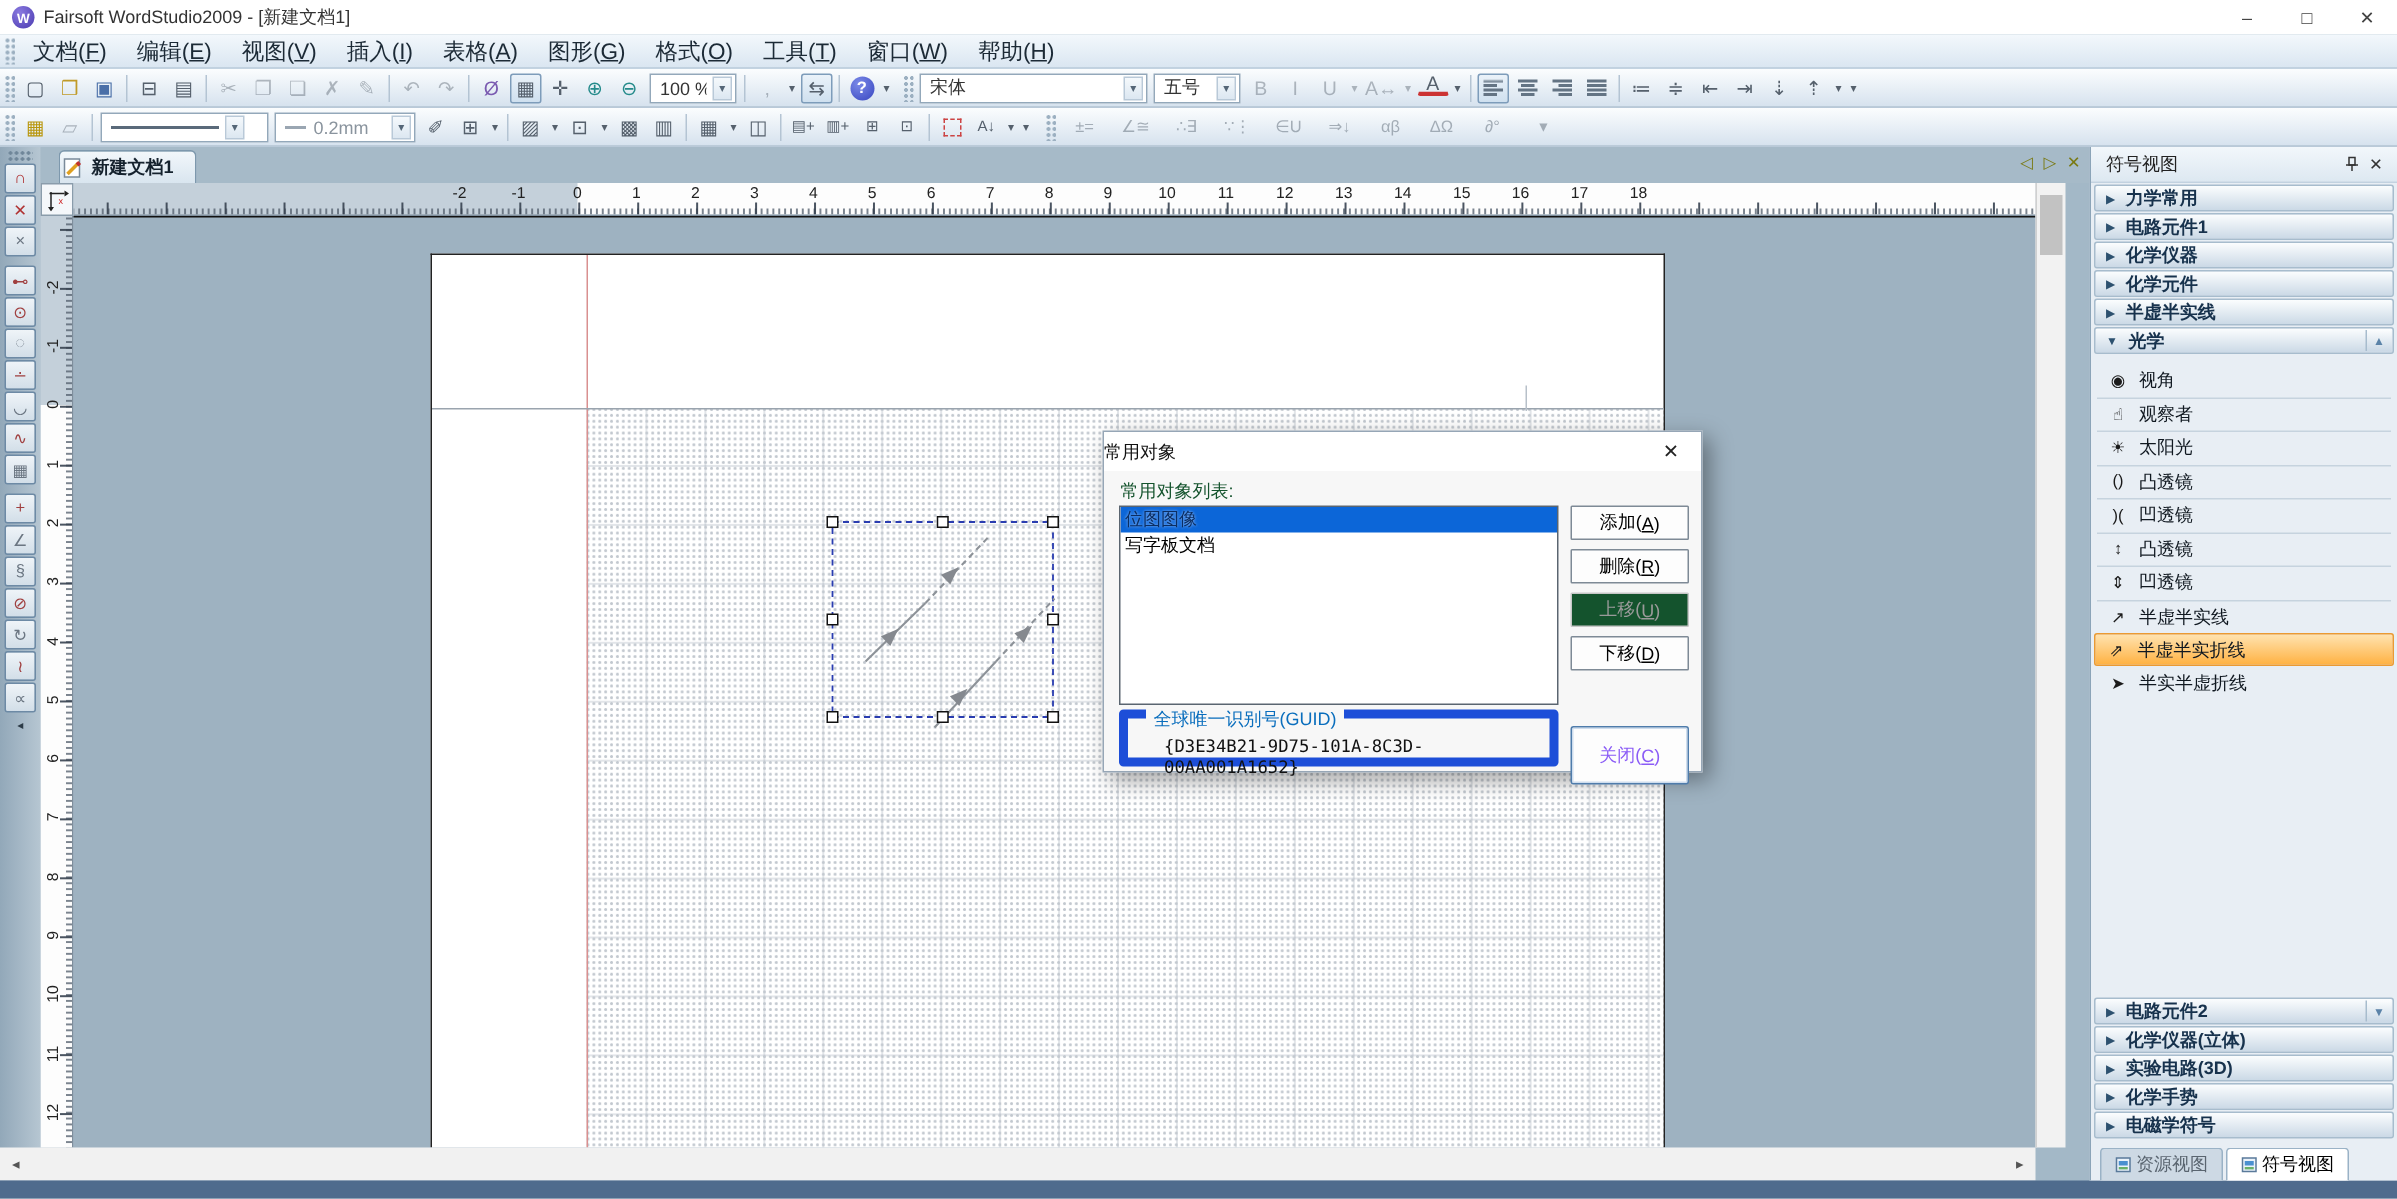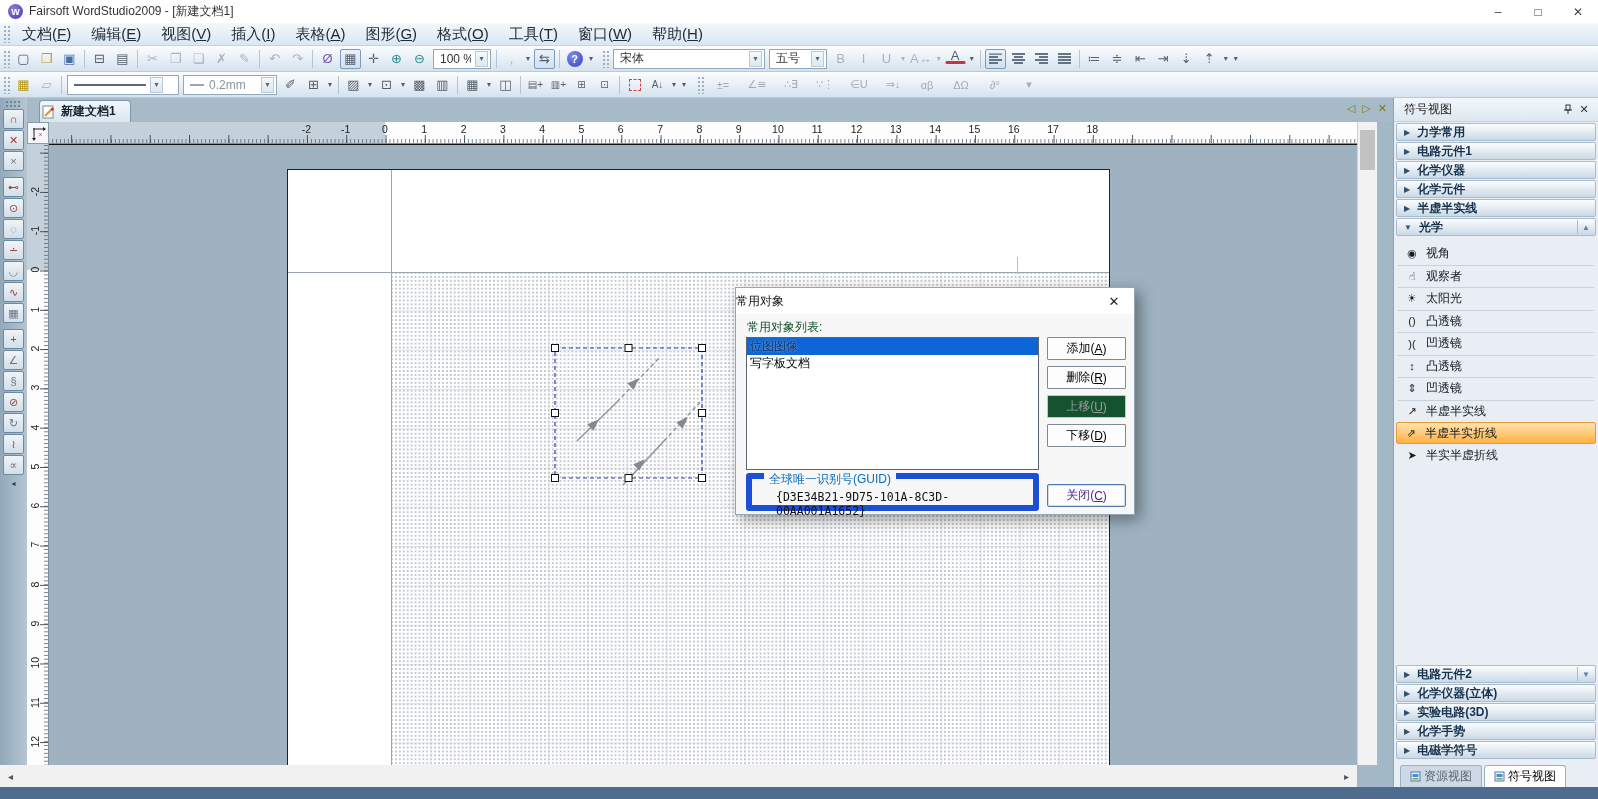--- a/index.html
+++ b/index.html
@@ -133,23 +133,23 @@
          justify-content:center;font-size:13px;color:#222}
   .dlg-label{position:absolute;left:11px;top:31px;color:#14532d}
   .dlg-list{position:absolute;left:10px;top:49px;width:293px;height:133px;background:#fff;
             border:1px solid #60punk6a74;border:1px solid #5a6570;overflow:hidden}
   .dlg-item{height:17px;line-height:17px;padding-left:3px;color:#000;white-space:nowrap}
   .dlg-item.on{background:#0c66d8;color:#0b2e63;text-shadow:0 0 2px rgba(170,205,255,.95)}
   .dbtn-col{position:absolute;left:311px;top:49px;width:79px}
   .dbtn{width:79px;height:23px;margin-bottom:6px;background:#fdfdfd;border:1px solid #7e8a96;
         display:flex;align-items:center;justify-content:center;color:#000;border-radius:1px}
   .dbtn.dis{color:#9a9a9a;border-color:#c7c7c7;background:#14532d}
-  .dbtn-close{position:absolute;left:311px;top:196px;width:79px;height:23px;background:#fdfdfd;
+  .dbtn-close{position:absolute;left:311px;top:196px;width:79px;height:39px;background:#fdfdfd;
         border:1px solid #4f7cab;box-shadow:inset 0 0 0 1px #cfdded;display:flex;align-items:center;
-        justify-content:center;color:#4c1d95;border-radius:2px}
+        justify-content:center;color:#8b5cf6;border-radius:2px}
   .guidbox{position:absolute;left:10px;top:185px;width:293px;height:38px;border:6px solid #1d4ed8;border-radius:3px}
   .guidlabel{position:absolute;left:12px;top:-8px;background:#f7f7f7;padding:0 5px;color:#0a6ebd}
   .guidval{position:absolute;left:24px;top:11px;font-family:"DejaVu Sans Mono","Liberation Mono",monospace;
            font-size:11.5px;color:#111}
 
   
   #sidebar{position:absolute;left:1393px;top:98px;width:205px;bottom:12px;background:#e8eef4;
            border-left:1px solid #8ba4b8;display:flex;flex-direction:column;font-size:12px}
   .sb-title{flex:none;height:24px;display:flex;align-items:center;padding:0 6px 0 10px;color:#222;
             background:linear-gradient(#f2f7fb,#dde8f1);border-bottom:1px solid #c2d2e0}

